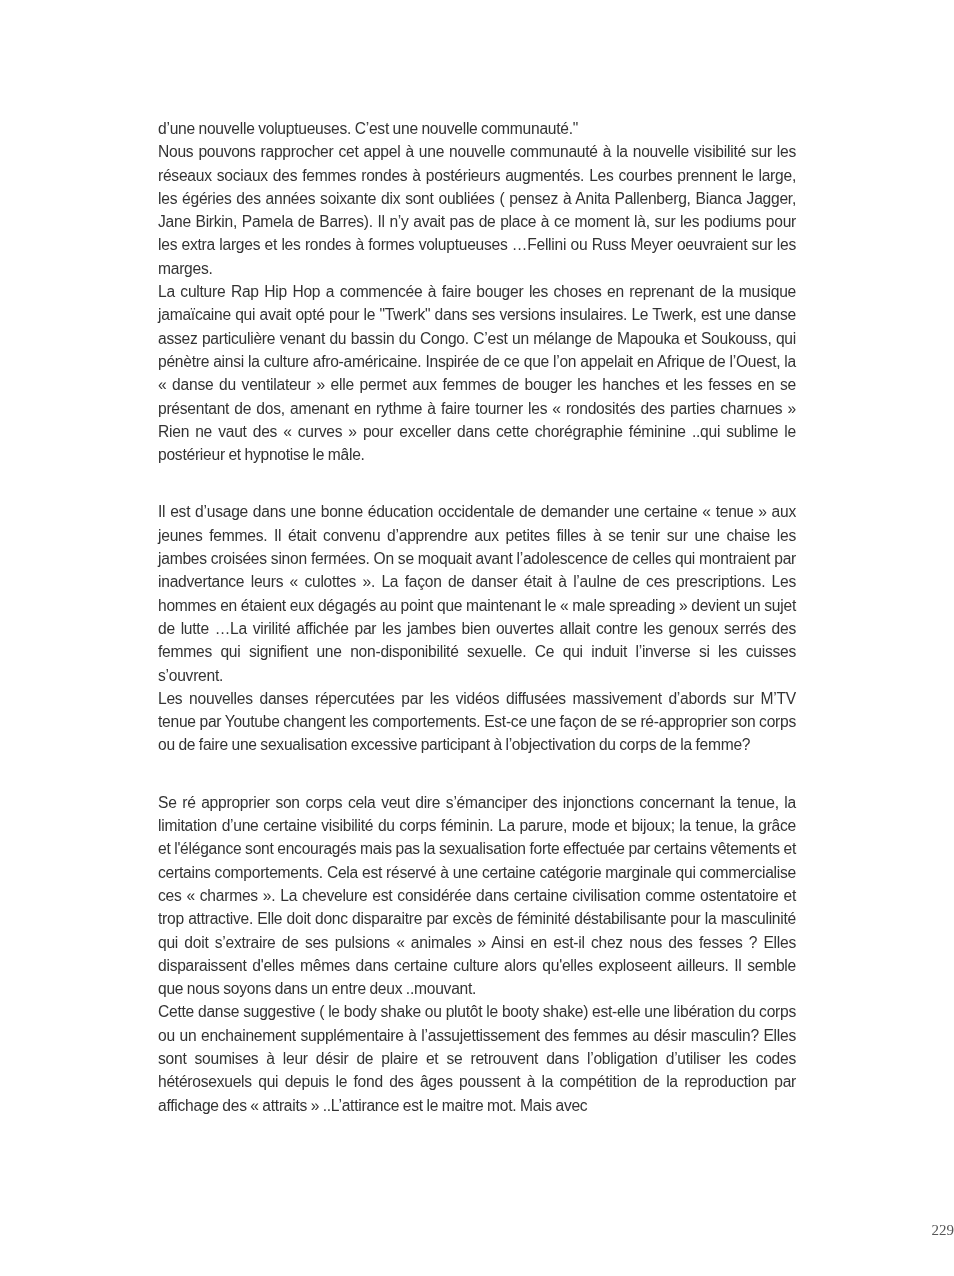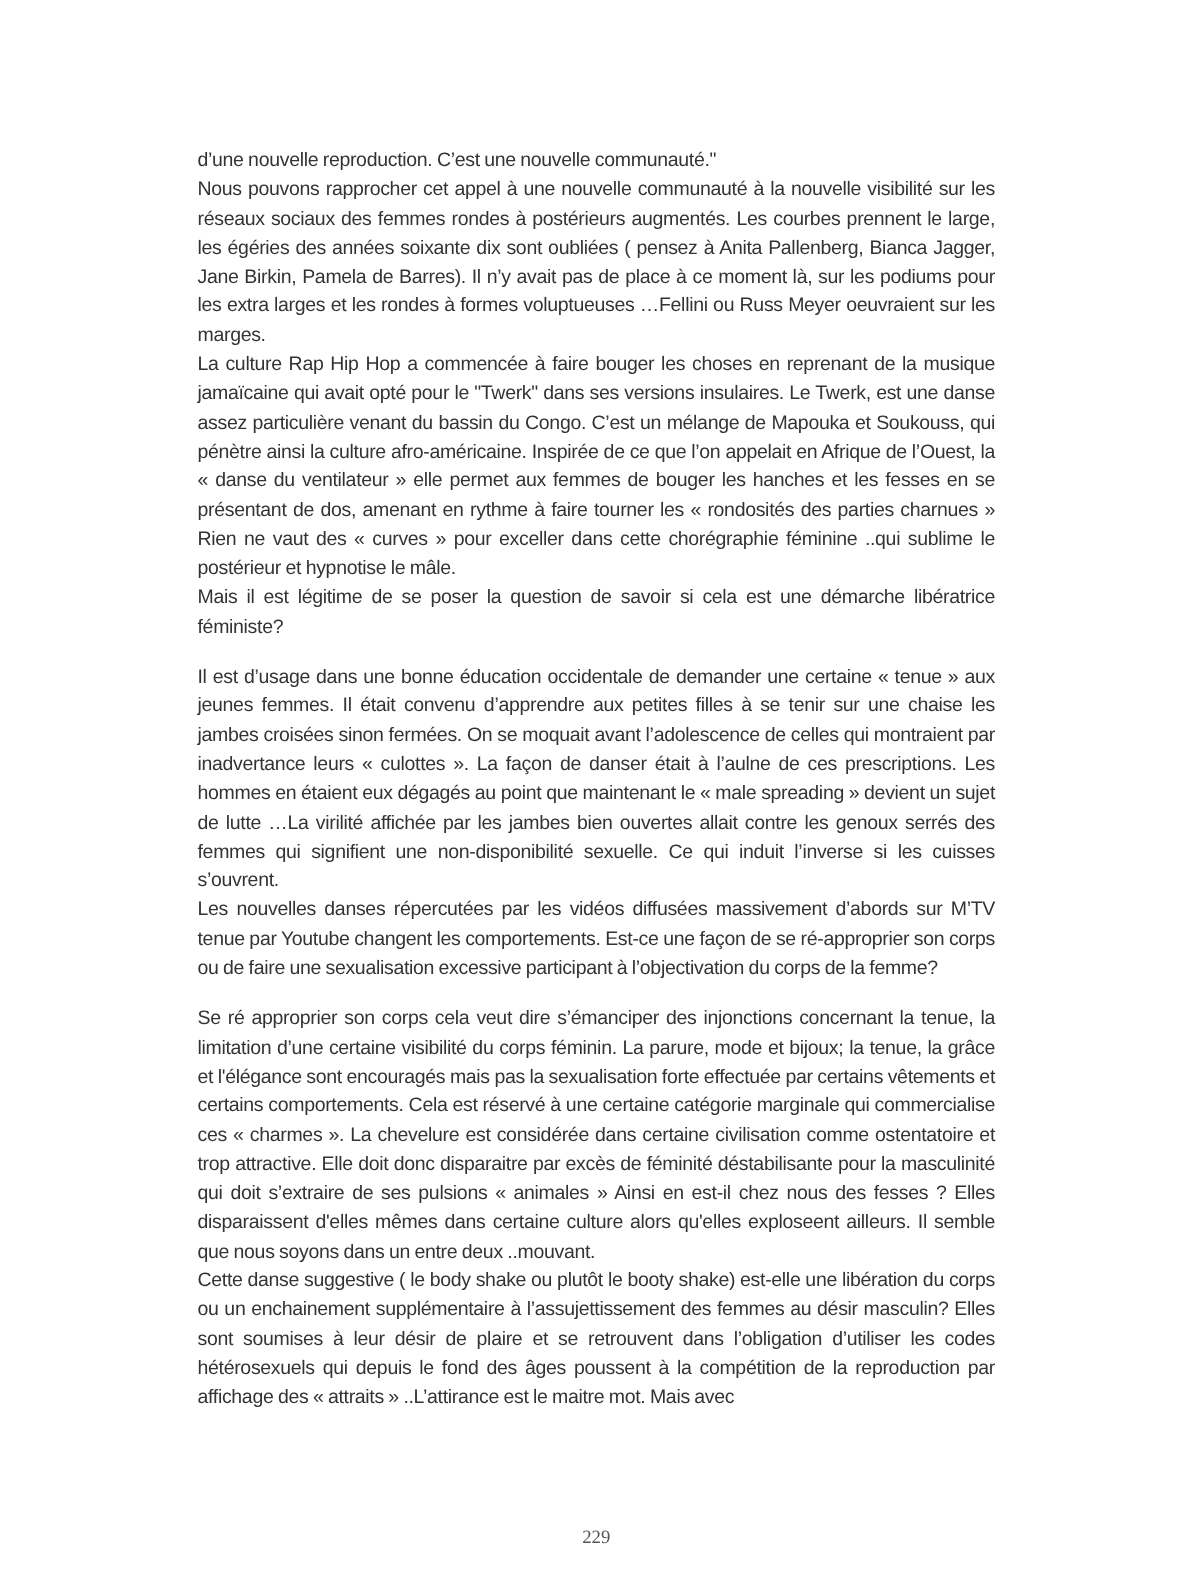--- a/index.html
+++ b/index.html
@@ -23,40 +23,39 @@
     line-height: 23.3px;
     color: #333333;
     text-align: justify;
     letter-spacing: -0.25px;
     word-spacing: -0.5px;
   }
   .page p {
     margin: 0;
   }
   .page p.gap {
-    margin-top: 17px;
+    margin-top: 34px;
   }
   .page-number {
     position: absolute;
     left: 0;
     width: 954px;
     top: 1222px;
-    text-align: center;
+    text-align: right;
     font-family: "Liberation Serif", serif;
     font-size: 15px;
     color: #555555;
   }
 </style>
 </head>
 <body>
 
 <div class="page">
-  <p>d’une nouvelle reproduction. C’est une nouvelle communauté."</p>
+  <p>d’une nouvelle voluptueuses. C’est une nouvelle communauté."</p>
   <p>Nous pouvons rapprocher cet appel à une nouvelle communauté à la nouvelle visibilité sur les réseaux sociaux des femmes rondes à postérieurs augmentés. Les courbes prennent le large, les égéries des années soixante dix sont oubliées ( pensez à Anita Pallenberg, Bianca Jagger, Jane Birkin, Pamela de Barres). Il n’y avait pas de place à ce moment là, sur les podiums pour les extra larges et les rondes à formes voluptueuses …Fellini ou Russ Meyer oeuvraient sur les marges.</p>
   <p>La culture Rap Hip Hop a commencée à faire bouger les choses en reprenant de la musique jamaïcaine qui avait opté pour le "Twerk" dans ses versions insulaires. Le Twerk, est une danse assez particulière venant du bassin du Congo. C’est un mélange de Mapouka et Soukouss, qui pénètre ainsi la culture afro-américaine. Inspirée de ce que l’on appelait en Afrique de l’Ouest, la « danse du ventilateur » elle permet aux femmes de bouger les hanches et les fesses en se présentant de dos, amenant en rythme à faire tourner les « rondosités des parties charnues » Rien ne vaut des « curves » pour exceller dans cette chorégraphie féminine ..qui sublime le postérieur et hypnotise le mâle.</p>
-  <p>Mais il est légitime de se poser la question de savoir si cela est une démarche libératrice féministe?</p>
   <p class="gap">Il est d’usage dans une bonne éducation occidentale de demander une certaine « tenue » aux jeunes femmes. Il était convenu d’apprendre aux petites filles à se tenir sur une chaise les jambes croisées sinon fermées. On se moquait avant l’adolescence de celles qui montraient par inadvertance leurs « culottes ». La façon de danser était à l’aulne de ces prescriptions. Les hommes en étaient eux dégagés au point que maintenant  le « male spreading » devient un sujet de lutte …La virilité affichée par les jambes bien ouvertes allait contre les genoux serrés des femmes qui signifient une non-disponibilité sexuelle. Ce qui induit l’inverse si les cuisses s’ouvrent.</p>
   <p>Les nouvelles danses répercutées par les vidéos diffusées massivement d’abords sur M’TV tenue par Youtube changent les comportements.  Est-ce une façon de se  ré-approprier son corps ou de faire une sexualisation excessive participant à l’objectivation du corps de la femme?</p>
   <p class="gap">Se ré approprier son corps cela veut dire s’émanciper des injonctions concernant la tenue, la limitation d’une certaine visibilité du corps féminin. La parure, mode et bijoux; la tenue, la grâce et l'élégance sont encouragés mais pas la sexualisation forte effectuée par certains vêtements et certains  comportements. Cela est réservé à une certaine catégorie marginale qui commercialise ces « charmes ». La chevelure est considérée dans certaine civilisation comme ostentatoire et trop attractive. Elle doit donc disparaitre par excès de féminité déstabilisante pour la masculinité qui doit s’extraire de ses pulsions « animales »  Ainsi en est-il chez nous des fesses ? Elles disparaissent d'elles mêmes dans certaine culture alors qu'elles exploseent ailleurs. Il semble que nous soyons dans un entre deux ..mouvant.</p>
   <p>Cette danse suggestive ( le body shake ou plutôt le booty shake) est-elle une libération du corps ou un enchainement supplémentaire à l’assujettissement des femmes au désir masculin?  Elles sont soumises à leur désir de plaire et se retrouvent dans l’obligation d’utiliser les codes hétérosexuels qui depuis le fond des âges poussent à la compétition de la reproduction par affichage des « attraits » ..L’attirance est le maitre mot. Mais avec</p>
 </div>
 
 <div class="page-number">229</div>
 
 </body></html>

